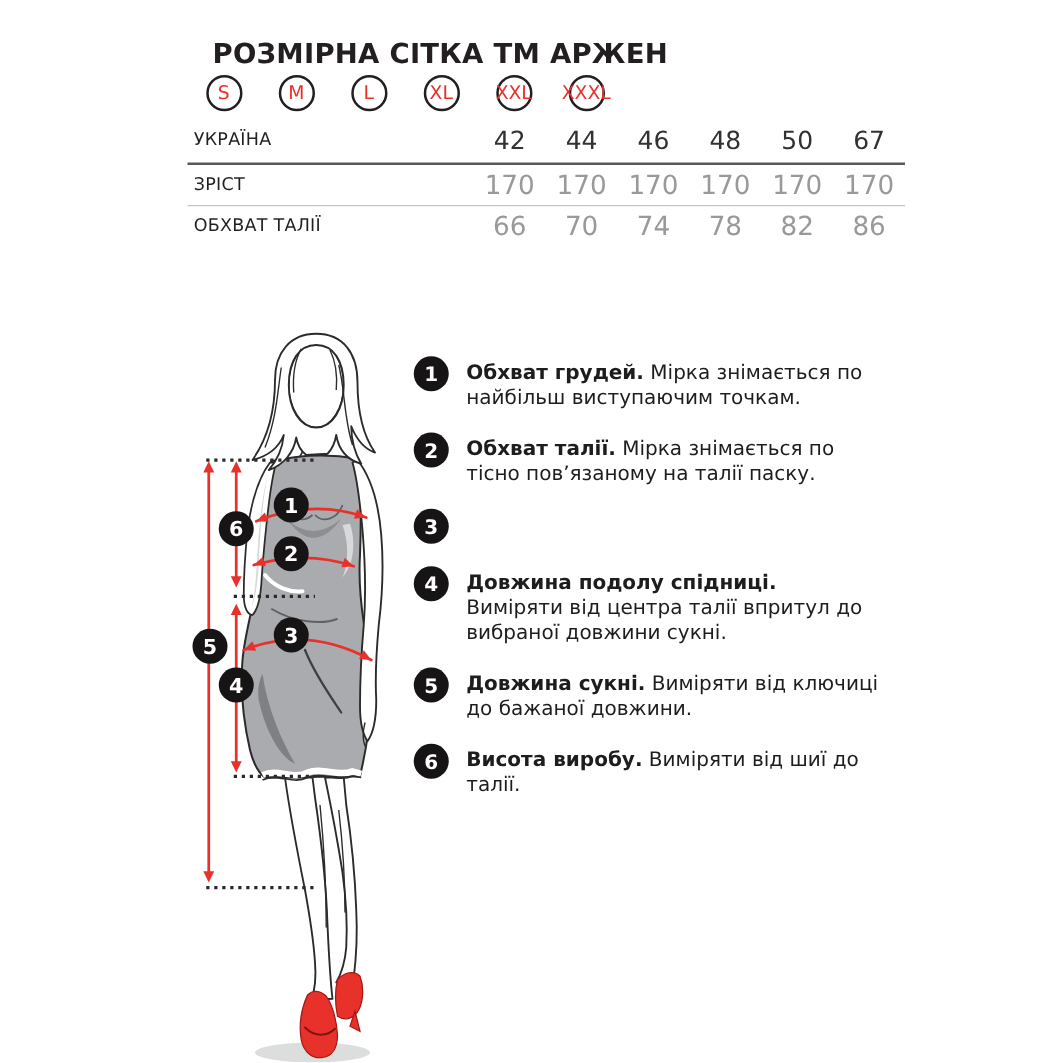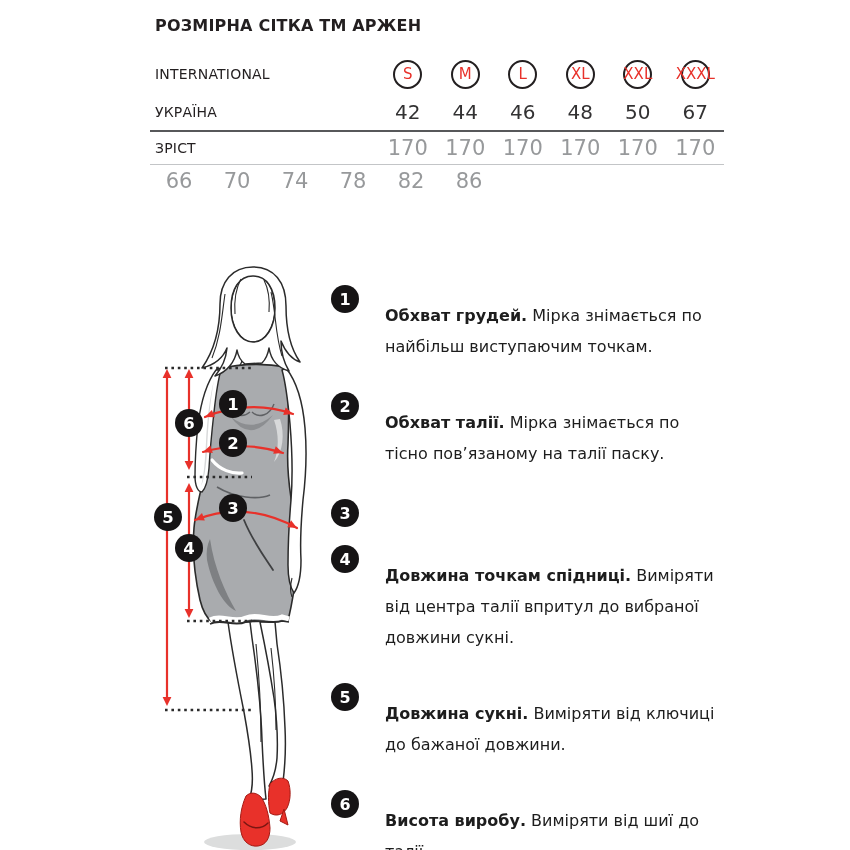--- a/index.html
+++ b/index.html
@@ -1,20 +1,20 @@
 <!DOCTYPE html>
 <html><head>
 <meta charset="utf-8">
 <style>
   html,body{margin:0;padding:0;background:#fff;}
   body{width:850px;height:850px;position:relative;overflow:hidden;
        font-family:"DejaVu Sans","Liberation Sans",sans-serif;color:#231f20;}
 
-  .title{position:absolute;left:155px;top:16px;margin:0;
-         font-size:16px;font-weight:600;letter-spacing:.2px;color:#231f20;}
+  .title{position:absolute;left:155px;top:16px;margin:15px;
+         font-size:22px;font-weight:600;letter-spacing:.2px;color:#231f20;}
 
   
   .size-table{position:absolute;left:150px;top:55px;width:574px;}
   .t-row{display:flex;align-items:center;box-sizing:border-box;}
   .t-row .lbl{width:226px;padding-left:5px;font-size:14px;letter-spacing:.2px;color:#231f20;}
   .t-row .cell{width:58px;display:flex;justify-content:center;align-items:center;}
   .row-int{height:38px;}
   .row-ua{height:37px;}
   .row-ua .cell{font-size:20px;color:#333233;}
   .row-data{height:33.5px;border-top:1.5px solid #c3c5c7;}
@@ -24,34 +24,33 @@
                display:flex;align-items:center;justify-content:center;box-sizing:border-box;}
   .size-circle span{font-size:15px;color:#e8312a;white-space:nowrap;}
 
   
   .legend{position:absolute;left:331px;top:288px;width:400px;display:flex;
           flex-direction:column;gap:21px;}
   .legend-item{display:flex;align-items:flex-start;}
   .badge{flex:0 0 28px;width:28px;height:28px;margin:-3px 14px 0 0;border-radius:50%;
          background:#161415;color:#fff;display:flex;align-items:center;justify-content:center;
          font-size:16px;font-weight:600;}
-  .legend-item p{margin:12px;width:330px;font-size:16px;line-height:31px;color:#1d1d1d;}
+  .legend-item p{margin:0;width:330px;font-size:16px;line-height:20px;color:#1d1d1d;}
   .legend-item b{font-weight:700;}
 
   
   .figure-wrap{position:absolute;left:140px;top:262px;width:200px;height:588px;}
 </style>
 </head>
 <body>
 
 <h1 class="title">РОЗМІРНА СІТКА ТМ АРЖЕН</h1>
 
 <div class="size-table">
   <div class="t-row row-int">
-    <div class="lbl">INTERNATIONAL</div>
     <div class="cell">
         <span class="size-circle">
           <span>S</span>
         </span>
       </div>
     <div class="cell">
         <span class="size-circle">
           <span>M</span>
         </span>
       </div>
@@ -88,20 +87,21 @@
   <div class="t-row row-data first">
     <div class="lbl">ЗРІСТ</div>
     <div class="cell">170</div>
     <div class="cell">170</div>
     <div class="cell">170</div>
     <div class="cell">170</div>
     <div class="cell">170</div>
     <div class="cell">170</div>
   </div>
   <div class="t-row row-data">
+    <div class="lbl">ОБХВАТ ТАЛІЇ</div>
     <div class="cell">66</div>
     <div class="cell">70</div>
     <div class="cell">74</div>
     <div class="cell">78</div>
     <div class="cell">82</div>
     <div class="cell">86</div>
   </div>
 </div>
 
 <div class="figure-wrap">
@@ -209,21 +209,21 @@
   </div>
   <div class="legend-item">
     <span class="badge">2</span>
     <p><b>Обхват талії.</b> <span>Мірка знімається по тісно пов’язаному на талії паску.</span></p>
   </div>
   <div class="legend-item">
     <span class="badge">3</span>
   </div>
   <div class="legend-item">
     <span class="badge">4</span>
-    <p><b>Довжина точкам спідниці.</b> <span>Виміряти від центра талії впритул до вибраної довжини сукні.</span></p>
+    <p><b>Довжина подолу спідниці.</b> <span>Виміряти від центра талії впритул до вибраної довжини сукні.</span></p>
   </div>
   <div class="legend-item">
     <span class="badge">5</span>
     <p><b>Довжина сукні.</b> <span>Виміряти від ключиці до бажаної довжини.</span></p>
   </div>
   <div class="legend-item">
     <span class="badge">6</span>
     <p><b>Висота виробу.</b> <span>Виміряти від шиї до талії.</span></p>
   </div>
 </div>

